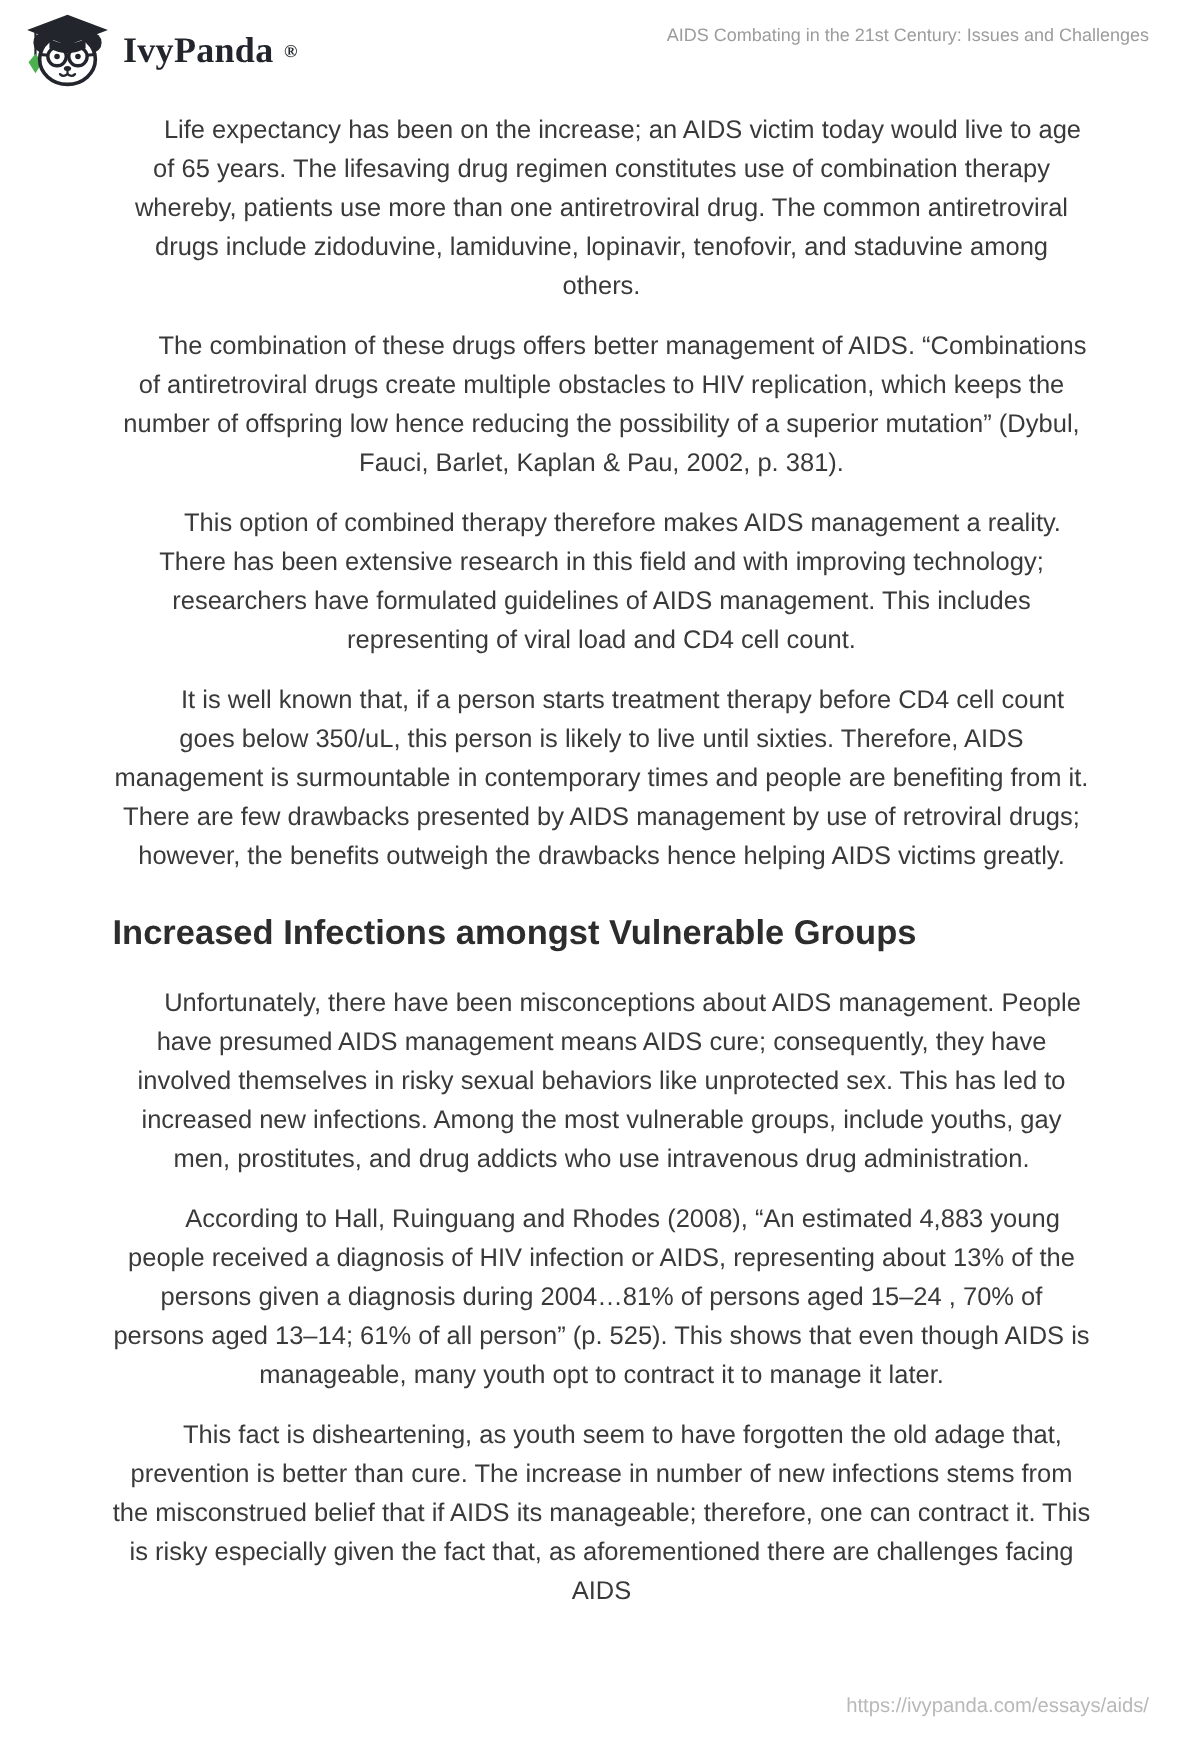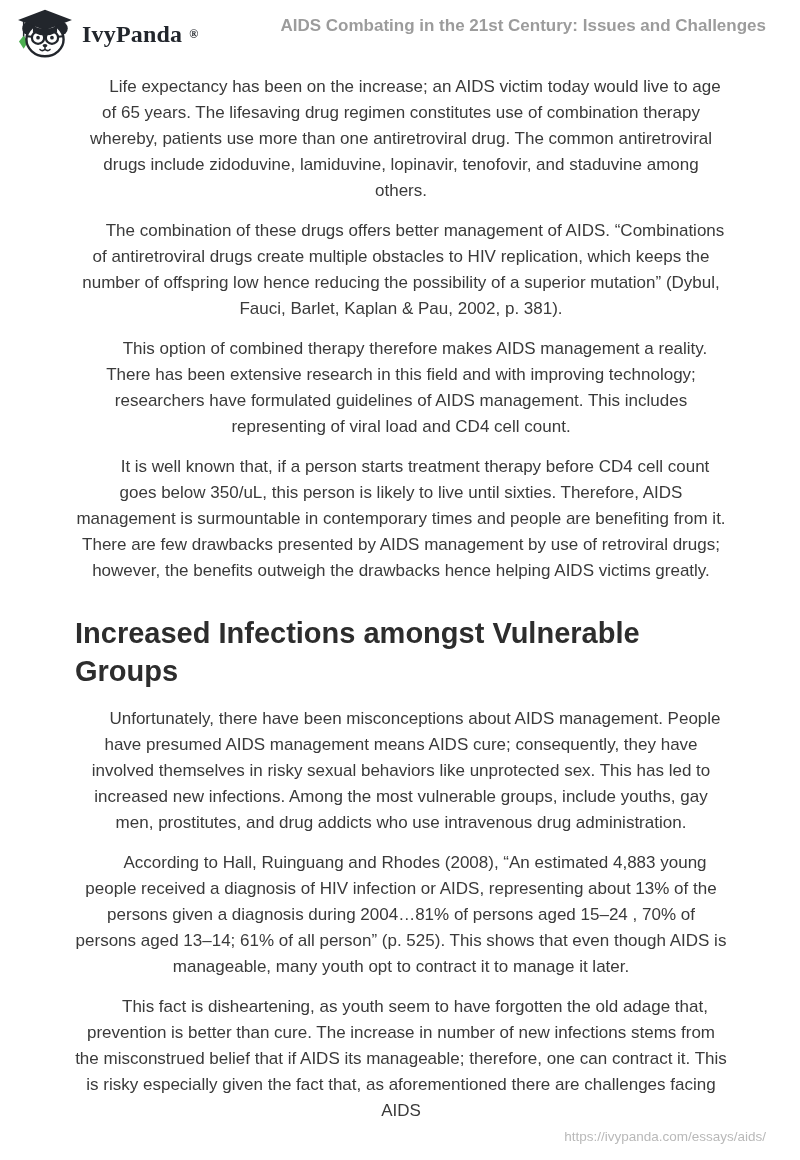--- a/index.html
+++ b/index.html
@@ -37,43 +37,43 @@
     font-weight: 700;
     font-size: 12px;
     color: #22262c;
     vertical-align: super;
     margin-left: 1px;
   }
   .doc-title {
     position: absolute;
     top: 16px;
     right: 34px;
-    font-size: 17px;
+    font-size: 12px;
     color: #9c9c9c;
-    font-weight: 700;
+    font-weight: 400;
   }
 
   
   .content {
     padding: 12px 73px 0 75px;
   }
   .content p {
     font-size: 17px;
     line-height: 26px;
     color: #3a3a3a;
     text-indent: 28px;
     margin-bottom: 14px;
     text-align: center;
   }
   .content h2 {
-    font-size: 29px;
+    font-size: 23px;
     line-height: 38px;
     font-weight: 700;
     color: #2d2d2d;
-    margin-top: 30px;
+    margin-top: 18px;
     margin-bottom: 16px;
   }
 
   
   .footer-url {
     position: absolute;
     right: 34px;
     bottom: 16px;
     font-size: 13.5px;
     color: #b9b9b9;

